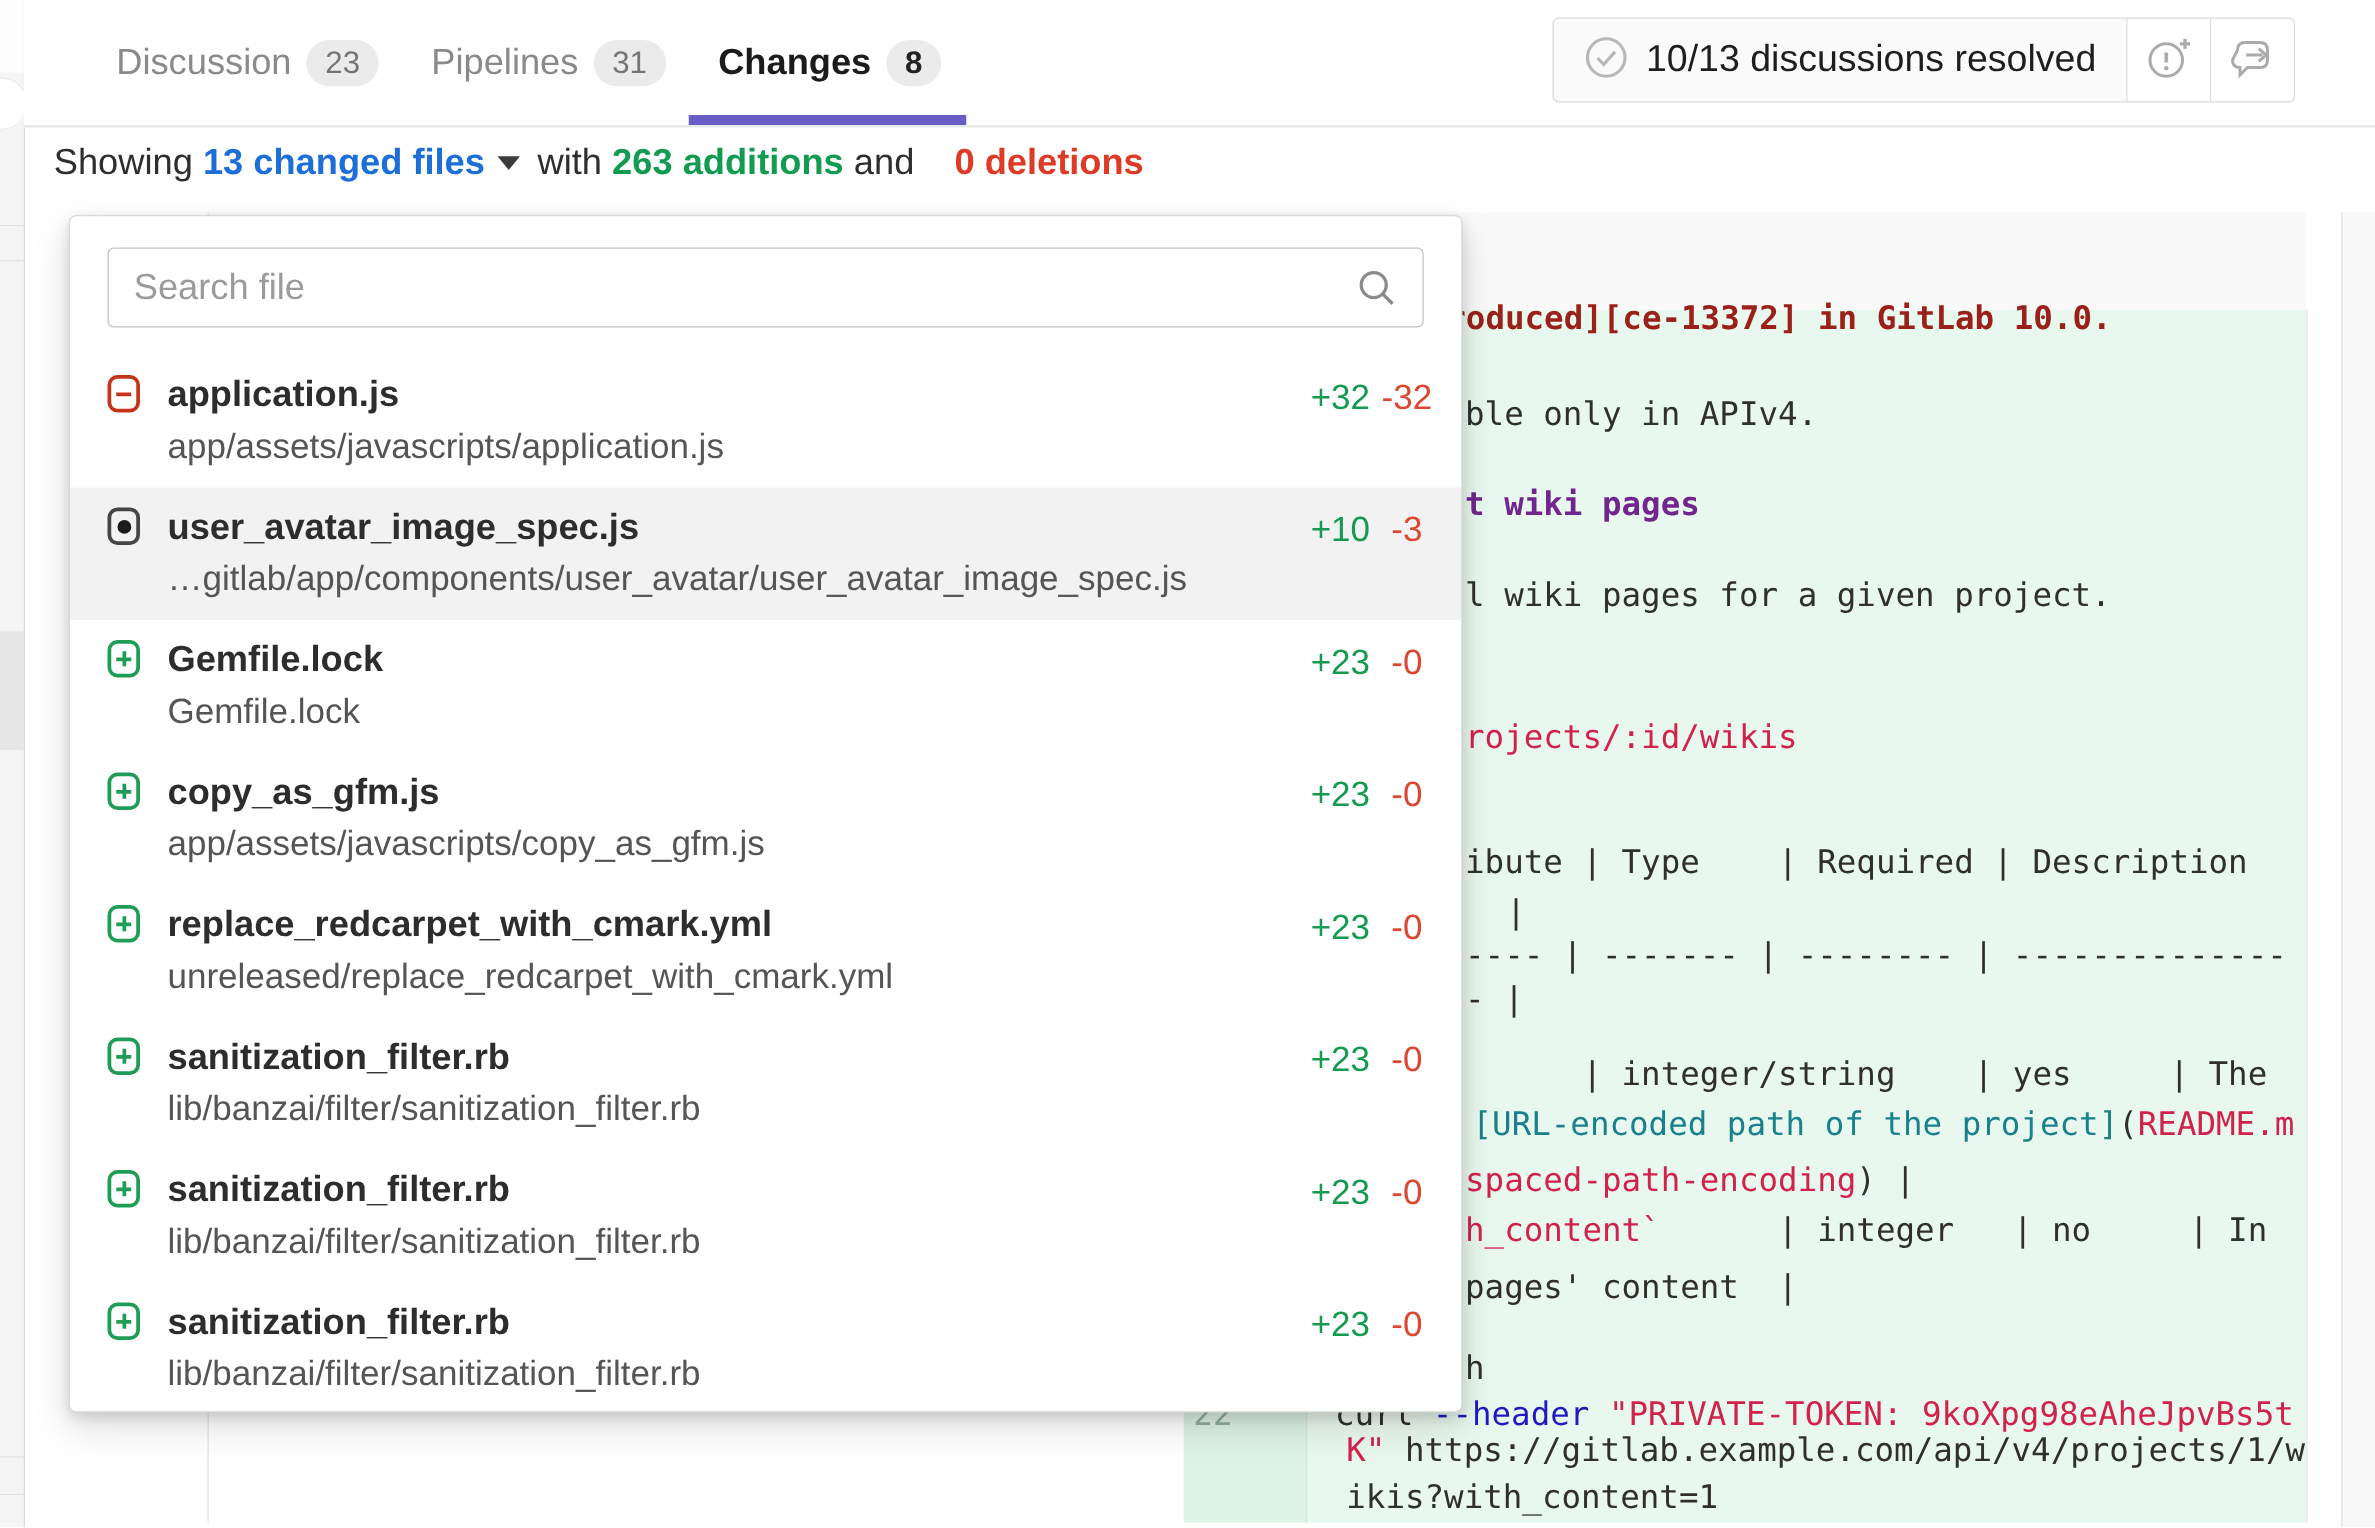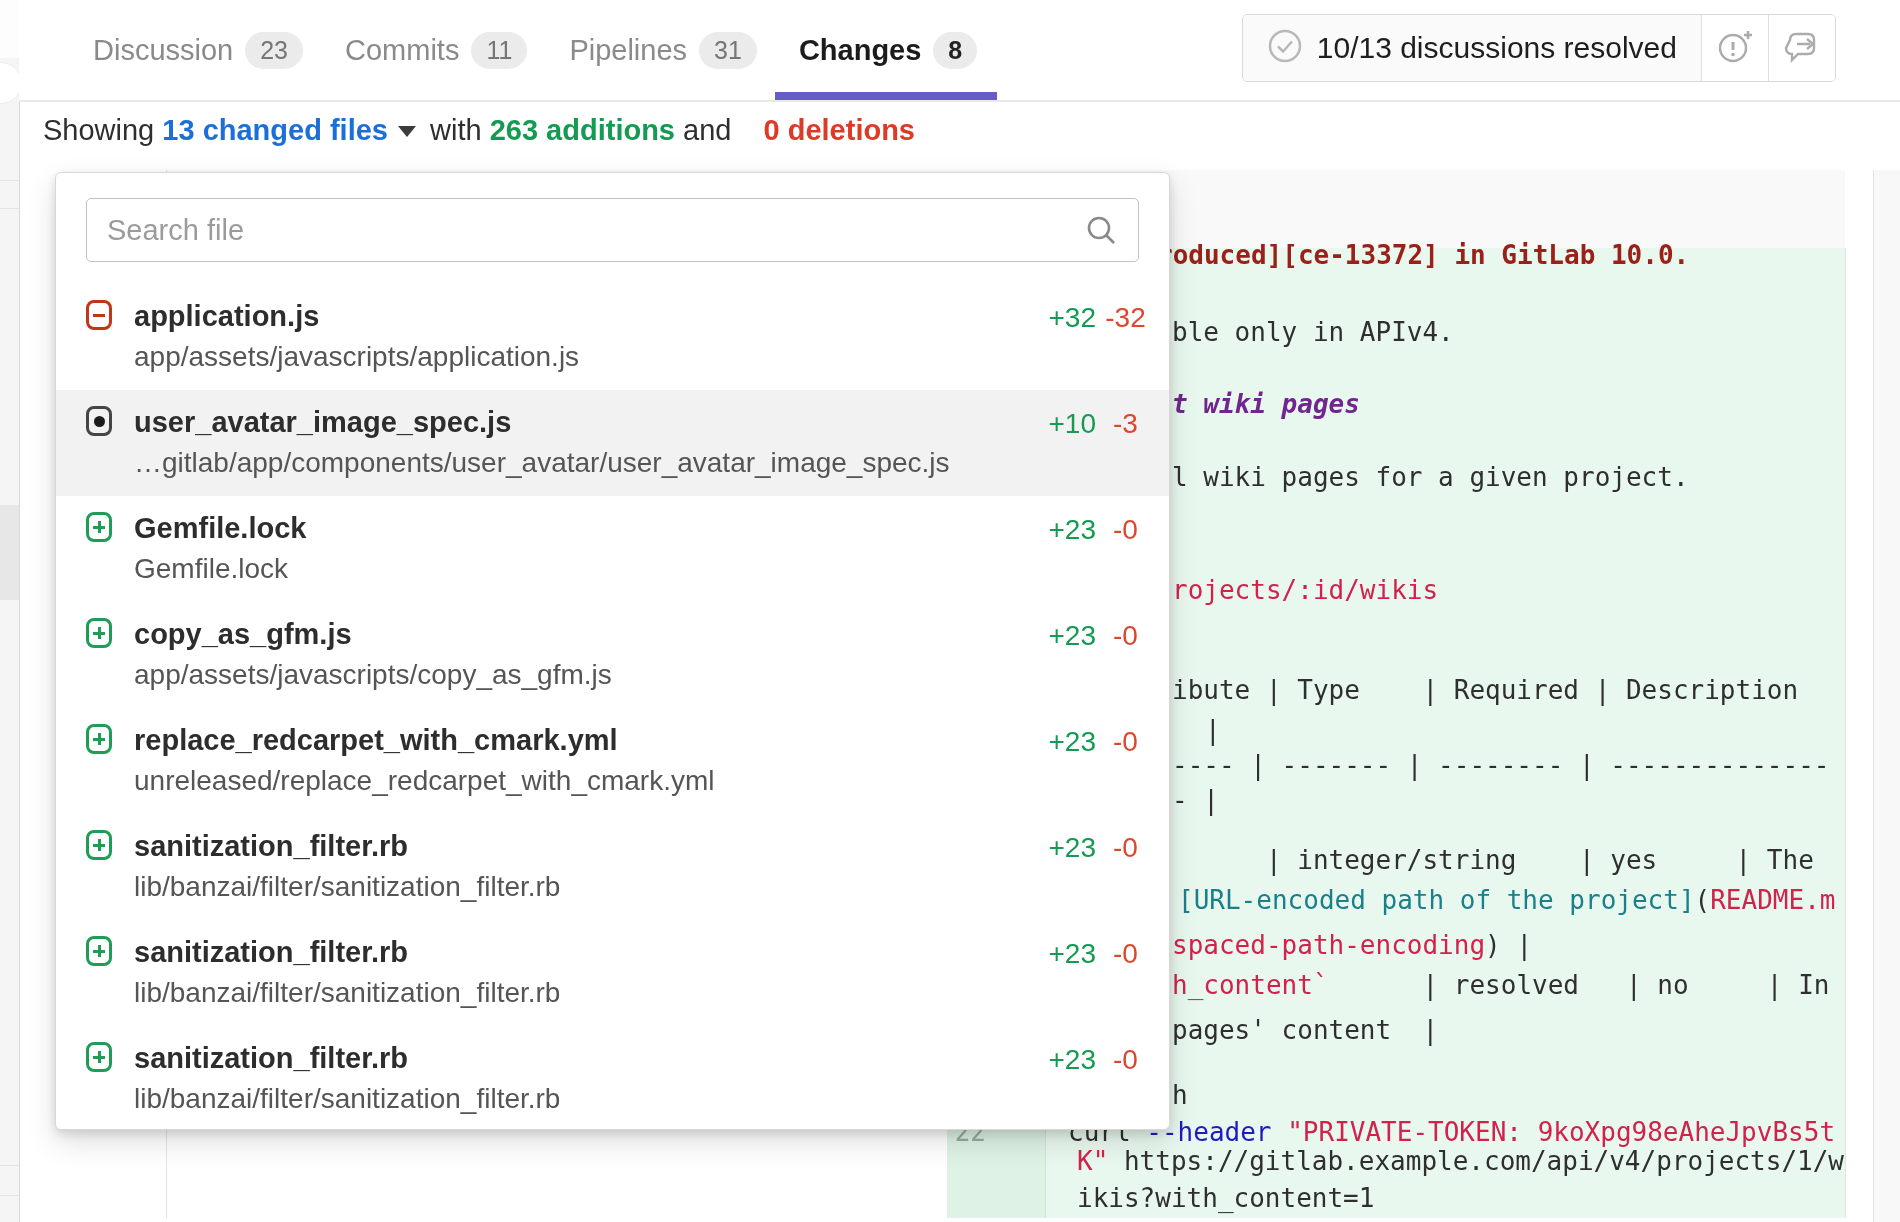--- a/index.html
+++ b/index.html
@@ -94,31 +94,31 @@
     <div class="diff-header"></div>
     <div class="diff-gutter"></div>
     <div class="diff-code-bg"></div>
     <div class="diff-left-border"></div>
     <div class="diff-right-border"></div>
     <div class="page-gutter"></div>
     <div class="gutter-num">22</div>
     <div id="code-lines">
         <div class="code-line bold" style="left: 1157px; top: 239px;"><span style="color: rgb(154, 32, 25);">roduced][ce-13372] in GitLab 10.0.</span></div>
         <div class="code-line" style="left: 1172px; top: 316px;"><span style="color: rgb(47, 47, 47);">ble only in APIv4.</span></div>
-        <div class="code-line bold" style="left: 1172px; top: 388px;"><span style="color: rgb(112, 38, 142); font-style: italic;">t wiki pages</span></div>
+        <div class="code-line bold" style="left: 1172px; top: 388px;"><span style="color: rgb(112, 38, 142);">t wiki pages</span></div>
         <div class="code-line" style="left: 1172px; top: 461px;"><span style="color: rgb(47, 47, 47);">l wiki pages for a given project.</span></div>
         <div class="code-line" style="left: 1172px; top: 574px;"><span style="color: rgb(209, 34, 76);">rojects/:id/wikis</span></div>
         <div class="code-line" style="left: 1172px; top: 674px;"><span style="color: rgb(47, 47, 47);">ibute | Type    | Required | Description</span></div>
         <div class="code-line" style="left: 1205px; top: 714px;"><span style="color: rgb(47, 47, 47);">|</span></div>
         <div class="code-line" style="left: 1172px; top: 749px;"><span style="color: rgb(47, 47, 47);">---- | ------- | -------- | --------------</span></div>
         <div class="code-line" style="left: 1172px; top: 784px;"><span style="color: rgb(47, 47, 47);">- |</span></div>
         <div class="code-line" style="left: 1172px; top: 844px;"><span style="color: rgb(47, 47, 47);">      | integer/string    | yes     | The</span></div>
         <div class="code-line" style="left: 1178px; top: 884px;"><span style="color: rgb(25, 128, 140);">[URL-encoded path of the project]</span><span style="color: rgb(47, 47, 47);">(</span><span style="color: rgb(209, 34, 76);">README.m</span></div>
         <div class="code-line" style="left: 1172px; top: 929px;"><span style="color: rgb(209, 34, 76);">spaced-path-encoding</span><span style="color: rgb(47, 47, 47);">) |</span></div>
-        <div class="code-line" style="left: 1172px; top: 969px;"><span style="color: rgb(209, 34, 76);">h_content`</span><span style="color: rgb(47, 47, 47);">      | resolved   | no     | In</span></div>
+        <div class="code-line" style="left: 1172px; top: 969px;"><span style="color: rgb(209, 34, 76);">h_content`</span><span style="color: rgb(47, 47, 47);">      | integer   | no     | In</span></div>
         <div class="code-line" style="left: 1172px; top: 1014px;"><span style="color: rgb(47, 47, 47);">pages' content  |</span></div>
         <div class="code-line" style="left: 1172px; top: 1079px;"><span style="color: rgb(47, 47, 47);">h</span></div>
         <div class="code-line" style="left: 1068px; top: 1116px;"><span style="color: rgb(47, 47, 47);">curl </span><span style="color: rgb(31, 26, 193);">--header</span><span style="color: rgb(47, 47, 47);"> </span><span style="color: rgb(209, 34, 76);">"PRIVATE-TOKEN: 9koXpg98eAheJpvBs5t</span></div>
         <div class="code-line" style="left: 1077px; top: 1145px;"><span style="color: rgb(209, 34, 76);">K"</span><span style="color: rgb(47, 47, 47);"> https://gitlab.example.com/api/v4/projects/1/w</span></div>
         <div class="code-line" style="left: 1077px; top: 1182px;"><span style="color: rgb(47, 47, 47);">ikis?with_content=1</span></div>
       </div>
   </div>
 
   <div class="rail">
     <div class="rail-top"></div>
@@ -128,24 +128,20 @@
     <div class="rail-block"></div>
     <div class="rail-line" style="top:1165px"></div>
     <div class="rail-line" style="top:1195px"></div>
   </div>
 
   <div class="tabbar">
     <div class="tabs" id="tabs">
         <div class="tab">
           <span class="tab-label">Discussion</span>
           <span class="tab-badge">23</span>
-        </div>
-        <div class="tab">
-          <span class="tab-label">Commits</span>
-          <span class="tab-badge">11</span>
         </div>
         <div class="tab">
           <span class="tab-label">Pipelines</span>
           <span class="tab-badge">31</span>
         </div>
         <div class="tab active">
           <span class="tab-label">Changes</span>
           <span class="tab-badge">8</span>
         </div>
       </div>

